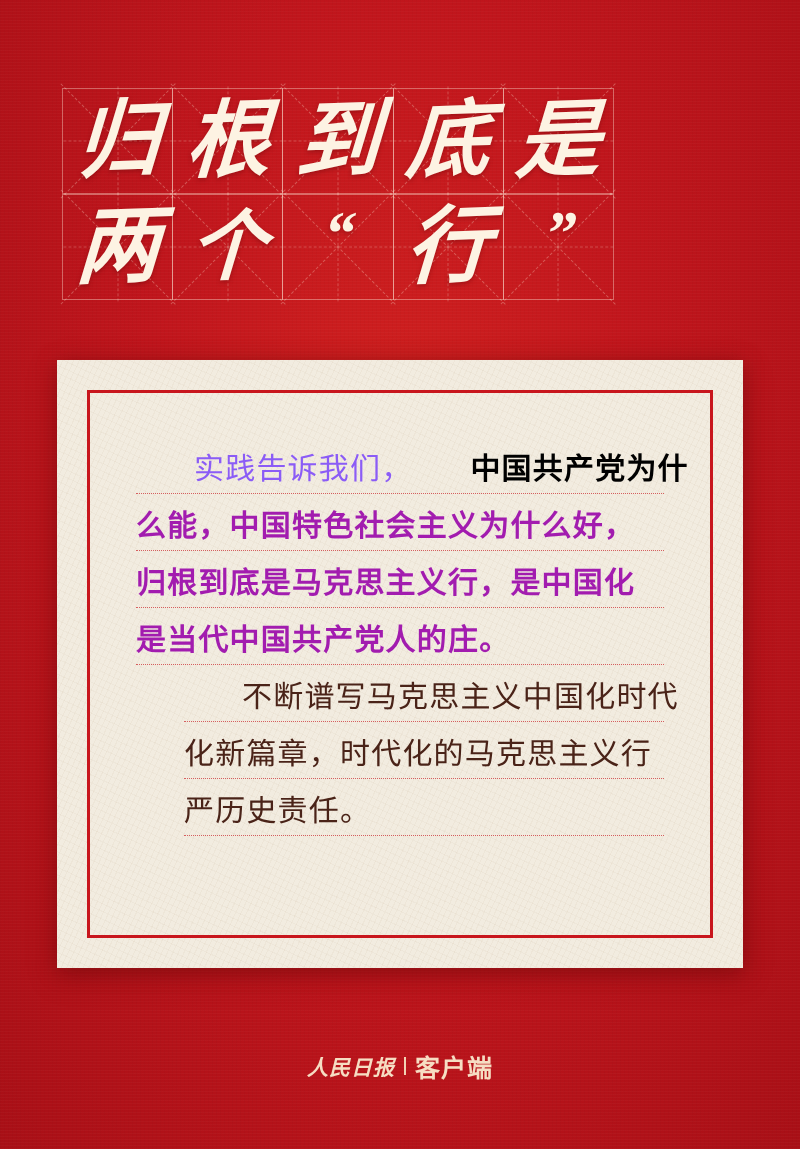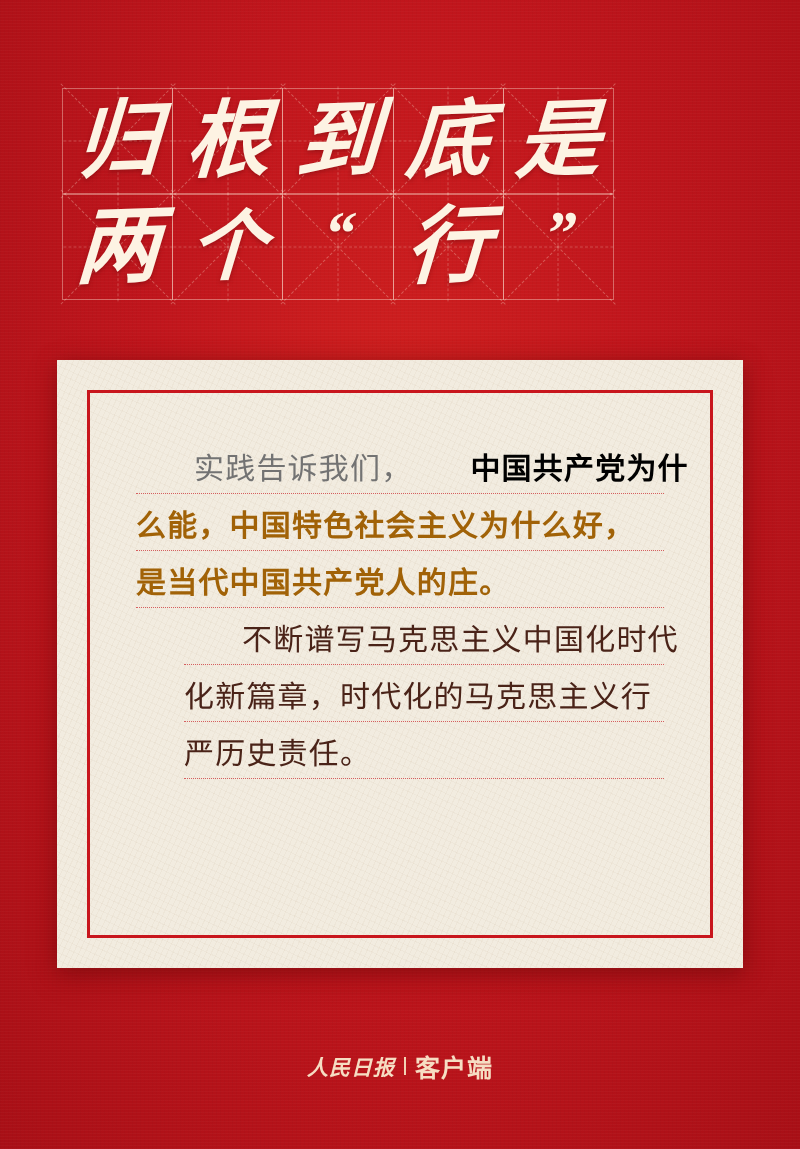--- a/index.html
+++ b/index.html
@@ -173,23 +173,23 @@
     position: absolute;
     left: 0;
     right: 0;
     bottom: 0;
     border-bottom: 1px dotted #c8161d;
     opacity: 0.65;
   }
   .line.indent { text-indent: 58px; }
 
   .t-dark { color: #4a2318; font-weight: 500; margin-left: 48px; }
-  .t-red  { color: #a16207; font-weight: 700; }
-
-  .mixed .seg-dark { color: #737373; font-weight: 500; }
+  .t-red  { color: #a21caf; font-weight: 700; }
+
+  .mixed .seg-dark { color: #8b5cf6; font-weight: 500; }
   .mixed .seg-red  { color: #000000; font-weight: 700; }
 
   
   .footer {
     position: absolute;
     left: 0;
     right: 0;
     bottom: 65px;
     display: flex;
     align-items: center;
@@ -281,20 +281,21 @@
     </div>
   </div>
 
   <div class="card-shadow"></div>
   <div class="card">
     <div class="card-inner">
 
       <div class="para">
         <div class="line indent mixed"><span class="seg-dark">实践告诉我们，</span><span class="seg-red">中国共产党为什</span></div>
         <div class="line t-red">么能，中国特色社会主义为什么好，</div>
+        <div class="line t-red">归根到底是马克思主义行，是中国化</div>
         <div class="line t-red">是当代中国共产党人的庄。</div>
       </div>
 
       <div class="para">
         <div class="line indent t-dark">不断谱写马克思主义中国化时代</div>
         <div class="line t-dark">化新篇章，时代化的马克思主义行</div>
         <div class="line t-dark">严历史责任。</div>
       </div>
 
     </div>

